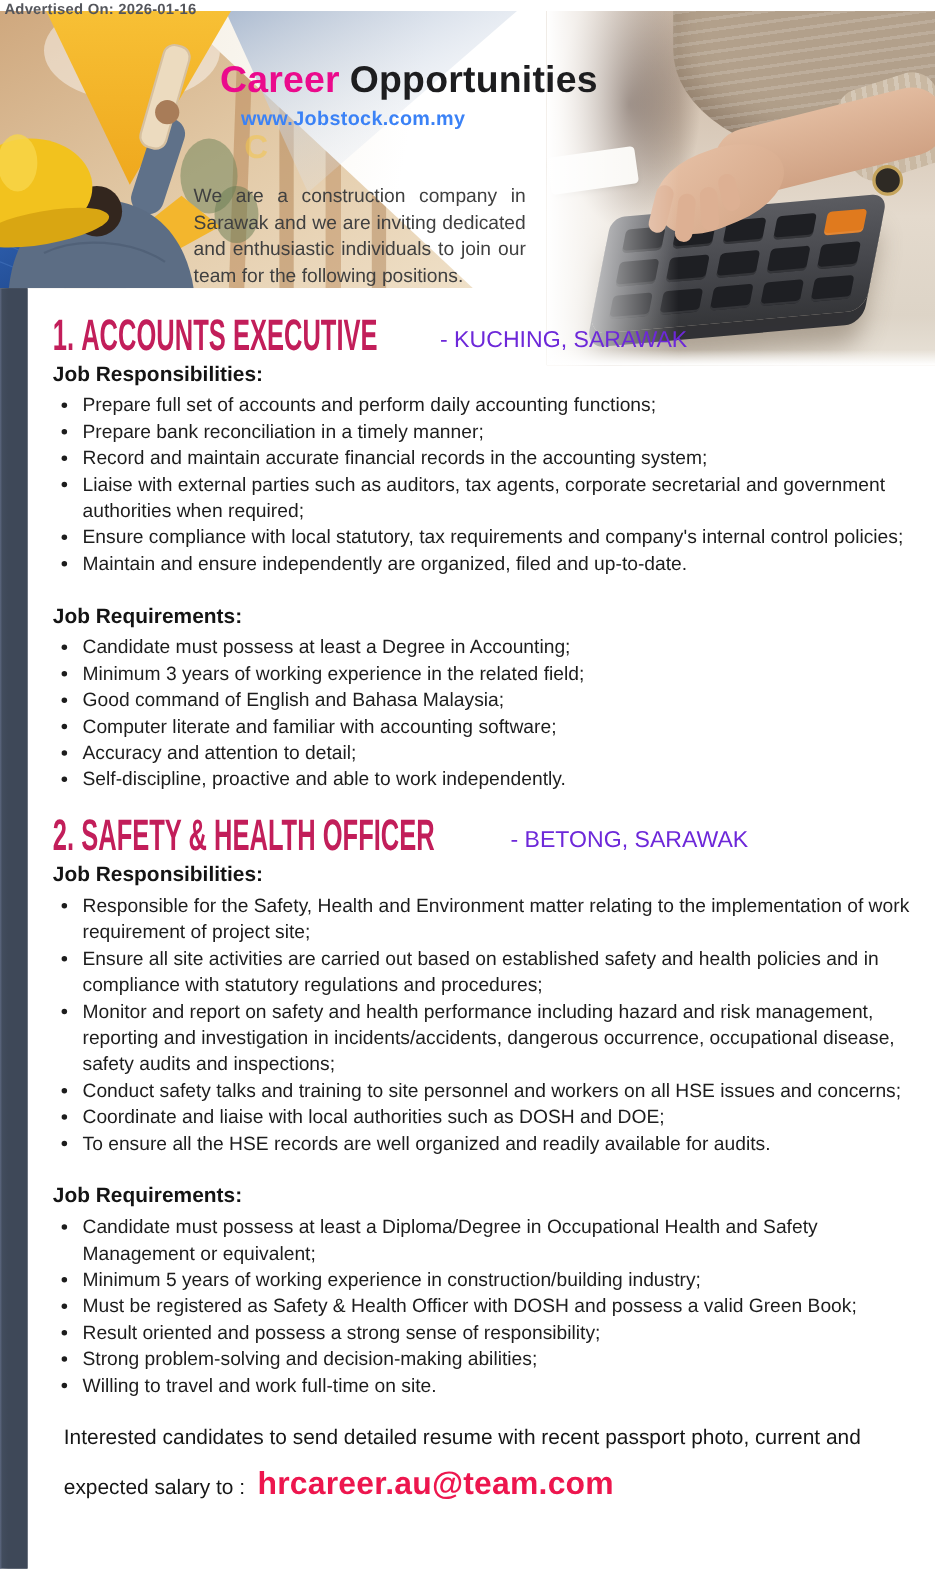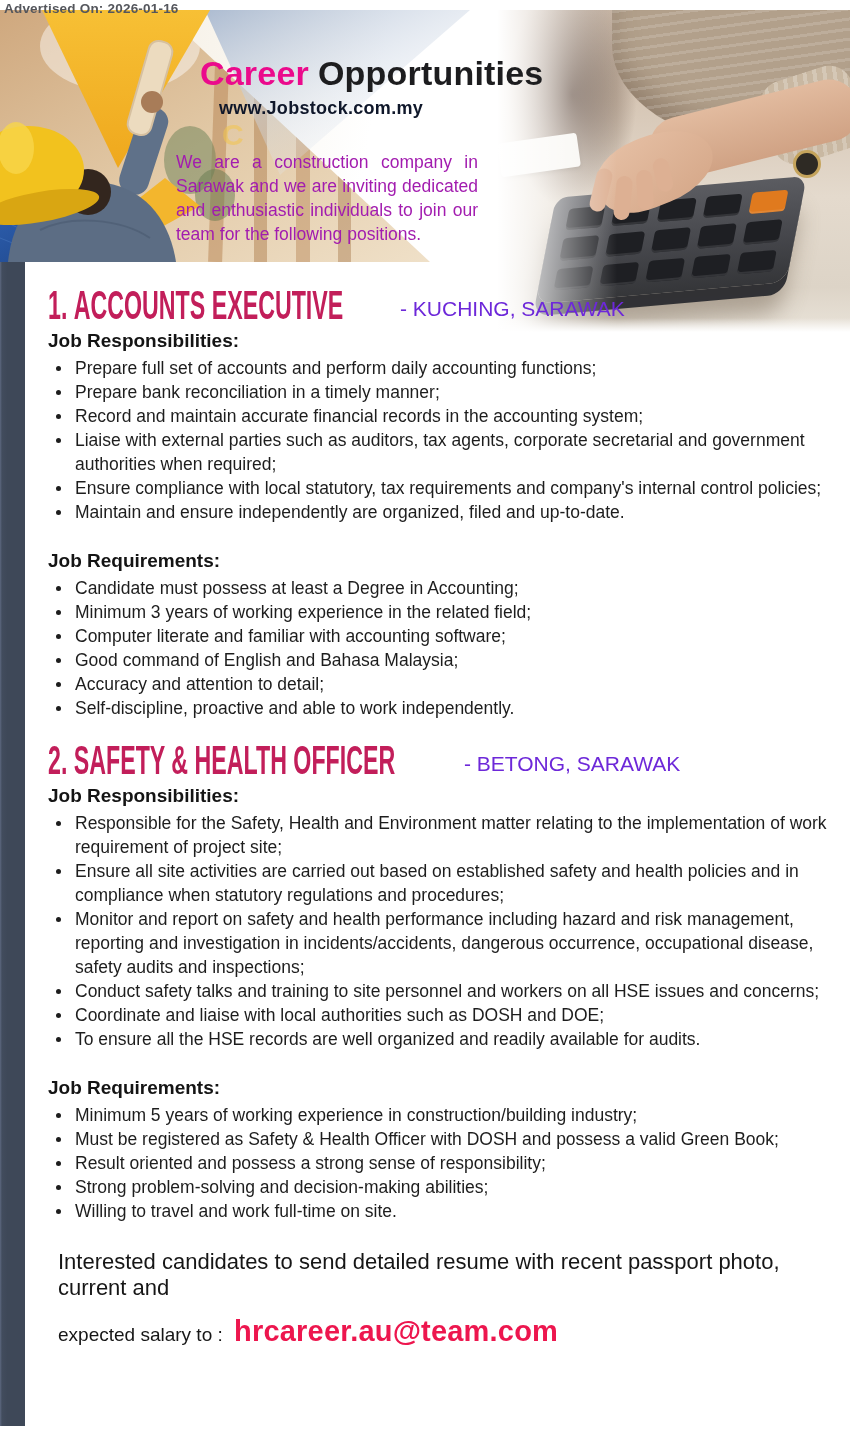--- a/index.html
+++ b/index.html
@@ -58,25 +58,25 @@
     background:linear-gradient(90deg, #ffffff 0%, rgba(255,255,255,.65) 12%, rgba(255,255,255,0) 34%); }
   .pr-fadebottom { position:absolute; left:0; right:0; bottom:0; height:14px;
     background:linear-gradient(180deg, rgba(255,255,255,0), #ffffff); }
 
   
   .hero-title { position:absolute; left:200px; top:44px; z-index:10; font-size:34px;
     letter-spacing:.2px; white-space:nowrap; }
   .hero-title .accent { color:#EB0A8C; font-weight:bold; }
   .hero-title .rest   { color:#1d1d1f; font-weight:600; margin-left:9px; }
   .hero-url { position:absolute; left:219px; top:88px; z-index:10; font-size:18px; font-weight:bold;
-    color:#0f172a; letter-spacing:.3px; text-decoration:none; }
+    color:#3b82f6; letter-spacing:.3px; text-decoration:none; }
   .hero-watermark { position:absolute; left:222px; top:108px; z-index:6; font-size:30px; font-weight:bold;
     color:rgba(243,196,74,.55); }
-  .hero-intro { position:absolute; left:176px; top:140px; width:302px; z-index:10;
-    font-size:17.5px; line-height:24px; text-align:justify; color:#a21caf; }
+  .hero-intro { position:absolute; left:176px; top:156px; width:302px; z-index:10;
+    font-size:17.5px; line-height:24px; text-align:justify; color:#404040; }
 
   
   .side-bar { position:absolute; left:0; top:262px; width:25px; height:1164px;
     background:linear-gradient(90deg,#5d6880 0%, #46516376 8%, #3e4858 30%, #3e4858 100%);
     background-color:#3e4858; z-index:2; }
 
   
   .content { position:absolute; left:48px; top:283px; width:797px; z-index:5; }
   .job-heading { position:relative; height:42px; }
   .jh-main { position:absolute; left:0; bottom:0; transform:scaleX(.58); transform-origin:0 100%;
@@ -87,21 +87,21 @@
   .sec-label { font-size:19px; font-weight:bold; color:#141414; margin-top:5px; }
   ul.bullets { list-style:none; margin:4px 0 0 0; padding:0; }
   ul.bullets li { position:relative; padding-left:27px; font-size:17.5px; line-height:24px; color:#1d1d1d; }
   ul.bullets li:before { content:""; position:absolute; left:8px; top:9.5px; width:5px; height:5px;
     border-radius:50%; background:#1d1d1d; }
   .req-label { margin-top:26px; }
   .job + .job { margin-top:18px; }
 
   
   .footer { margin-top:26px; padding-left:10px; }
-  .footer-line1 { font-size:22px; color:#161616; }
+  .footer-line1 { font-size:19px; color:#161616; }
   .footer-line2 { margin-top:14px; font-size:19px; color:#161616; }
   .footer-email { font-size:29px; font-weight:bold; color:#ED164E; letter-spacing:.2px; margin-left:6px;
     text-decoration:none; }
 </style>
 </head>
 <body>
 
 <div class="page">
 
   <div class="advertised">Advertised On: 2026-01-16</div>
@@ -223,45 +223,46 @@
           <li><span>Record and maintain accurate financial records in the accounting system;</span></li>
           <li><span>Liaise with external parties such as auditors, tax agents, corporate secretarial and government authorities when required;</span></li>
           <li><span>Ensure compliance with local statutory, tax requirements and company's internal control policies;</span></li>
           <li><span>Maintain and ensure independently are organized, filed and up-to-date.</span></li>
         </ul>
       <div class="sec-label req-label">Job Requirements:</div>
       <ul class="bullets">
 
       <li><span>Candidate must possess at least a Degree in Accounting;</span></li>
           <li><span>Minimum 3 years of working experience in the related field;</span></li>
+          <li><span>Good command of English and Bahasa Malaysia;</span></li>
           <li><span>Computer literate and familiar with accounting software;</span></li>
-          <li><span>Good command of English and Bahasa Malaysia;</span></li>
           <li><span>Accuracy and attention to detail;</span></li>
           <li><span>Self-discipline, proactive and able to work independently.</span></li>
         </ul>
     </section>
 
     <section class="job j2">
       <div class="job-heading">
         <span class="jh-main"><span>2.</span>&nbsp;<span>SAFETY &amp; HEALTH OFFICER</span></span>
         <span class="jh-loc">- BETONG, SARAWAK</span>
       </div>
       <div class="sec-label">Job Responsibilities:</div>
       <ul class="bullets">
 
       <li><span>Responsible for the Safety, Health and Environment matter relating to the implementation of work requirement of project site;</span></li>
-          <li><span>Ensure all site activities are carried out based on established safety and health policies and in compliance when statutory regulations and procedures;</span></li>
+          <li><span>Ensure all site activities are carried out based on established safety and health policies and in compliance with statutory regulations and procedures;</span></li>
           <li><span>Monitor and report on safety and health performance including hazard and risk management, reporting and investigation in incidents/accidents, dangerous occurrence, occupational disease, safety audits and inspections;</span></li>
           <li><span>Conduct safety talks and training to site personnel and workers on all HSE issues and concerns;</span></li>
           <li><span>Coordinate and liaise with local authorities such as DOSH and DOE;</span></li>
           <li><span>To ensure all the HSE records are well organized and readily available for audits.</span></li>
         </ul>
       <div class="sec-label req-label">Job Requirements:</div>
       <ul class="bullets">
 
+      <li><span>Candidate must possess at least a Diploma/Degree in Occupational Health and Safety Management or equivalent;</span></li>
           <li><span>Minimum 5 years of working experience in construction/building industry;</span></li>
           <li><span>Must be registered as Safety &amp; Health Officer with DOSH and possess a valid Green Book;</span></li>
           <li><span>Result oriented and possess a strong sense of responsibility;</span></li>
           <li><span>Strong problem-solving and decision-making abilities;</span></li>
           <li><span>Willing to travel and work full-time on site.</span></li>
         </ul>
     </section>
 
     <div class="footer">
       <div class="footer-line1">Interested candidates to send detailed resume with recent passport photo, current and</div>

